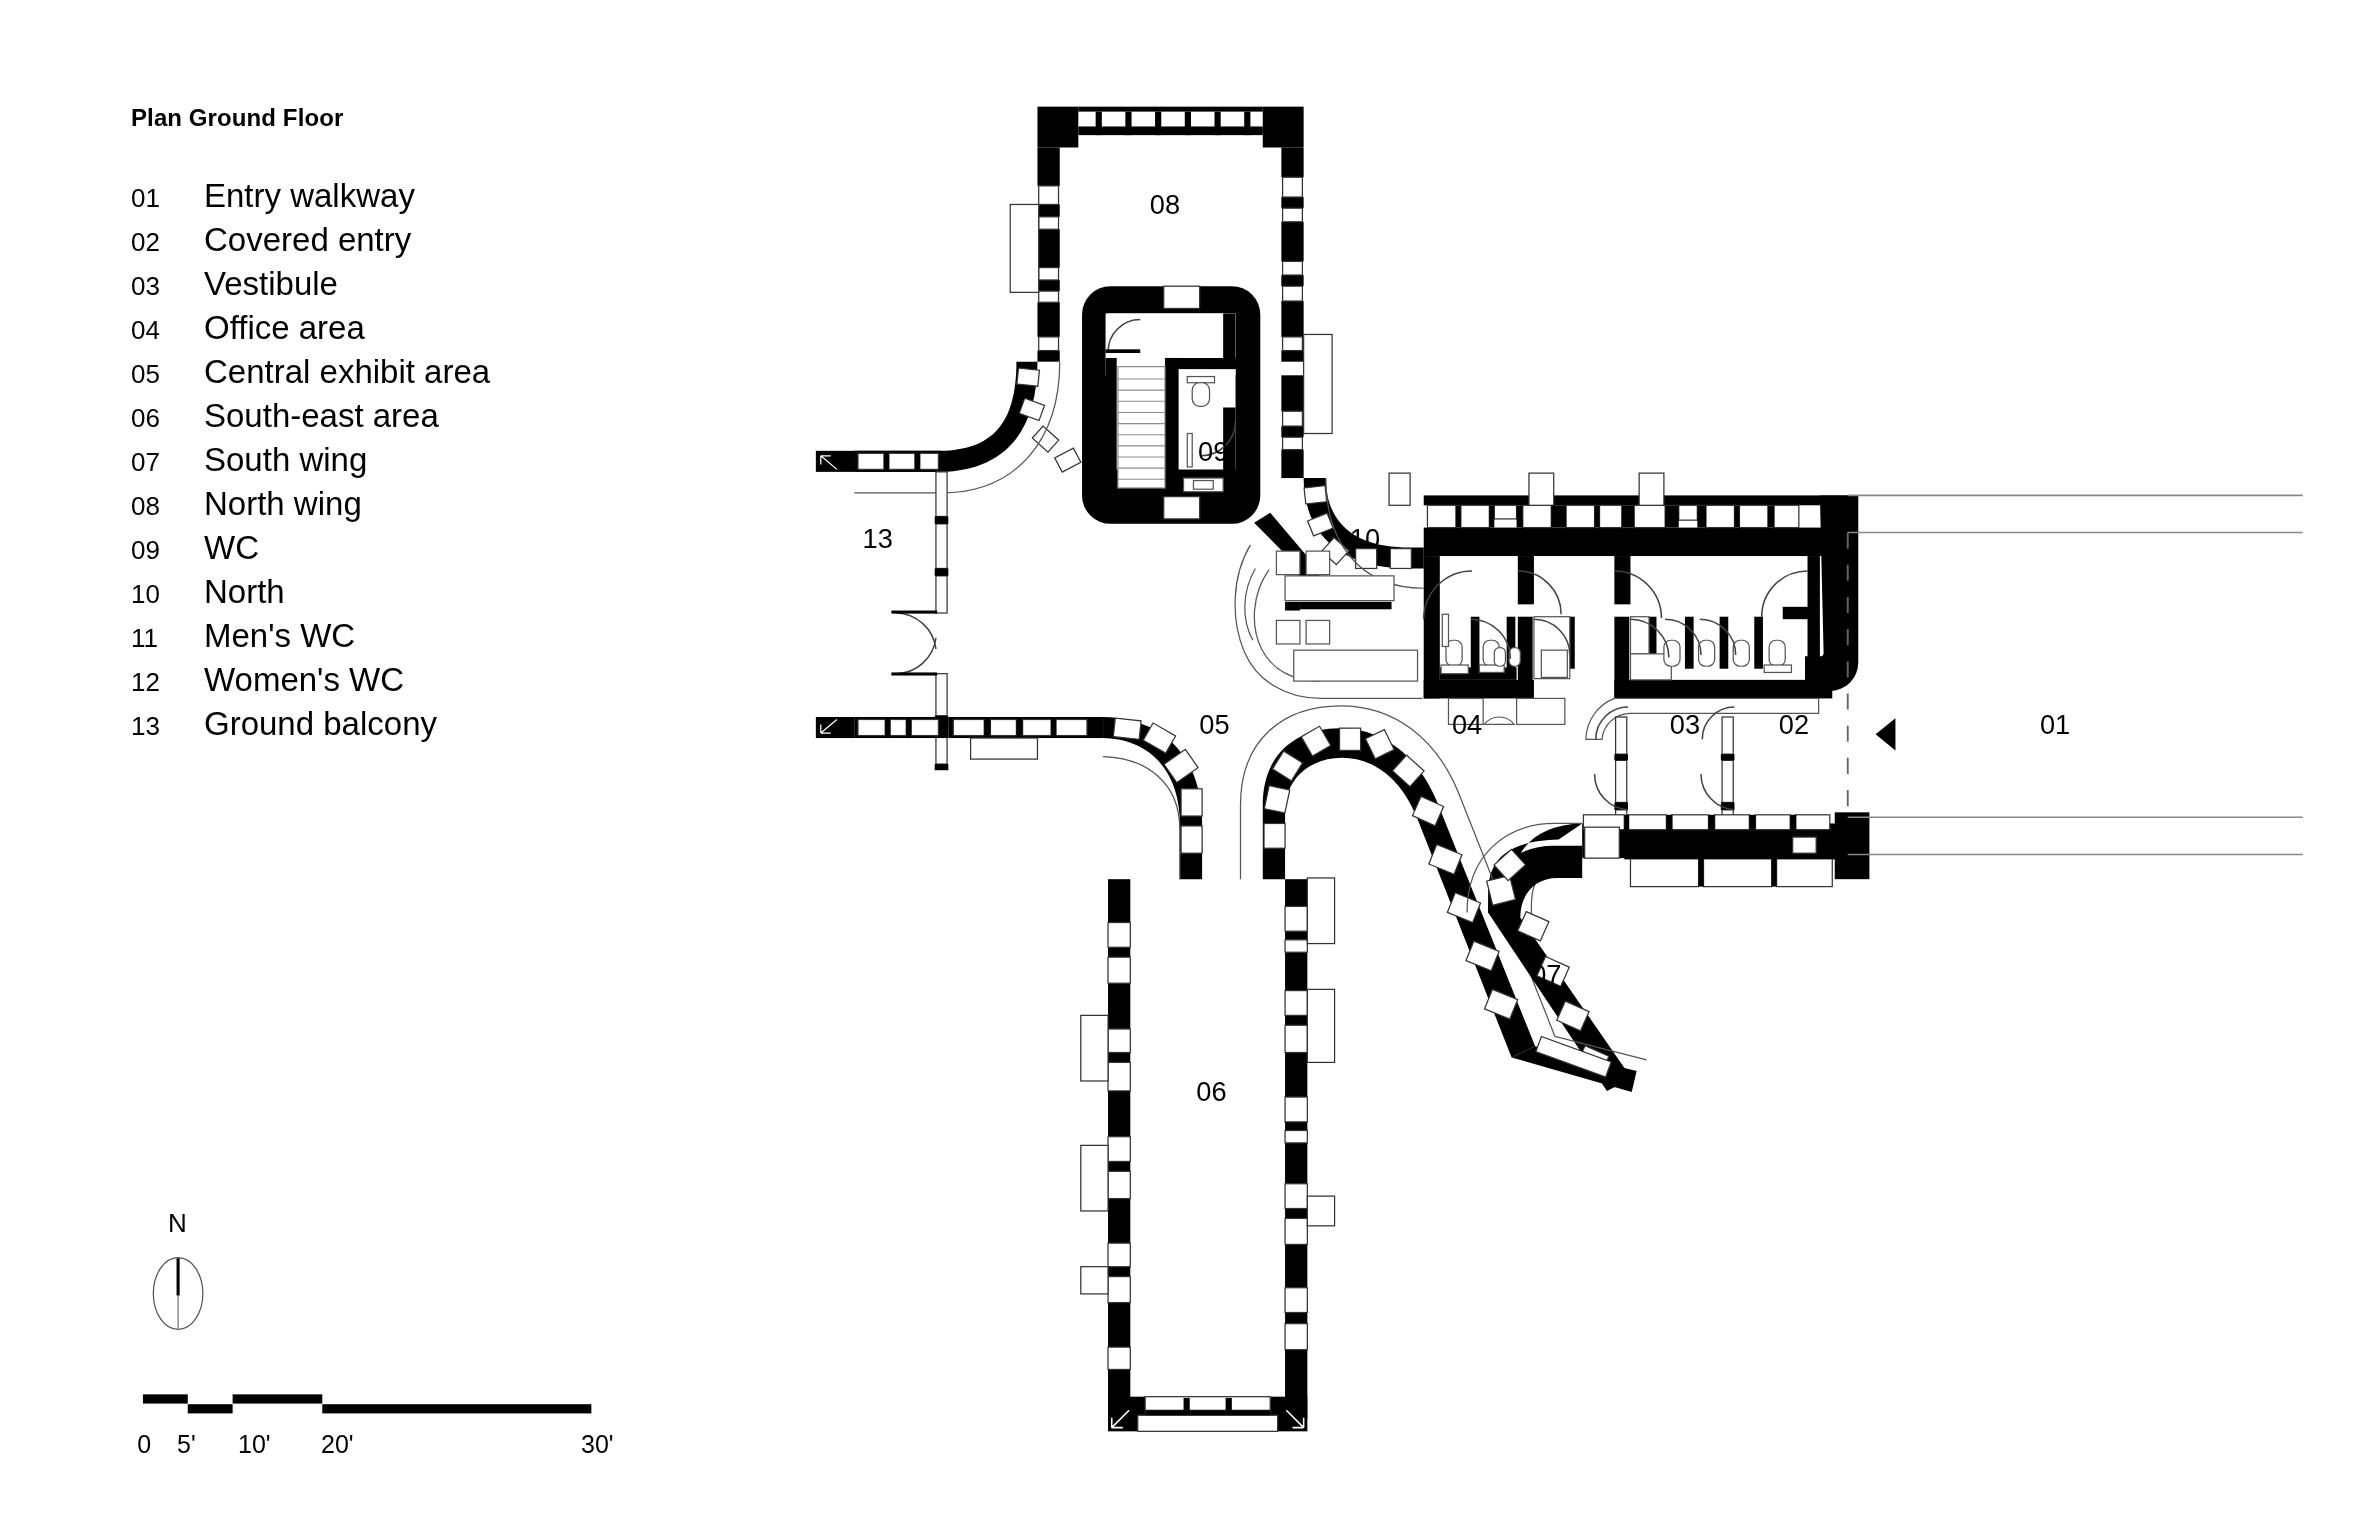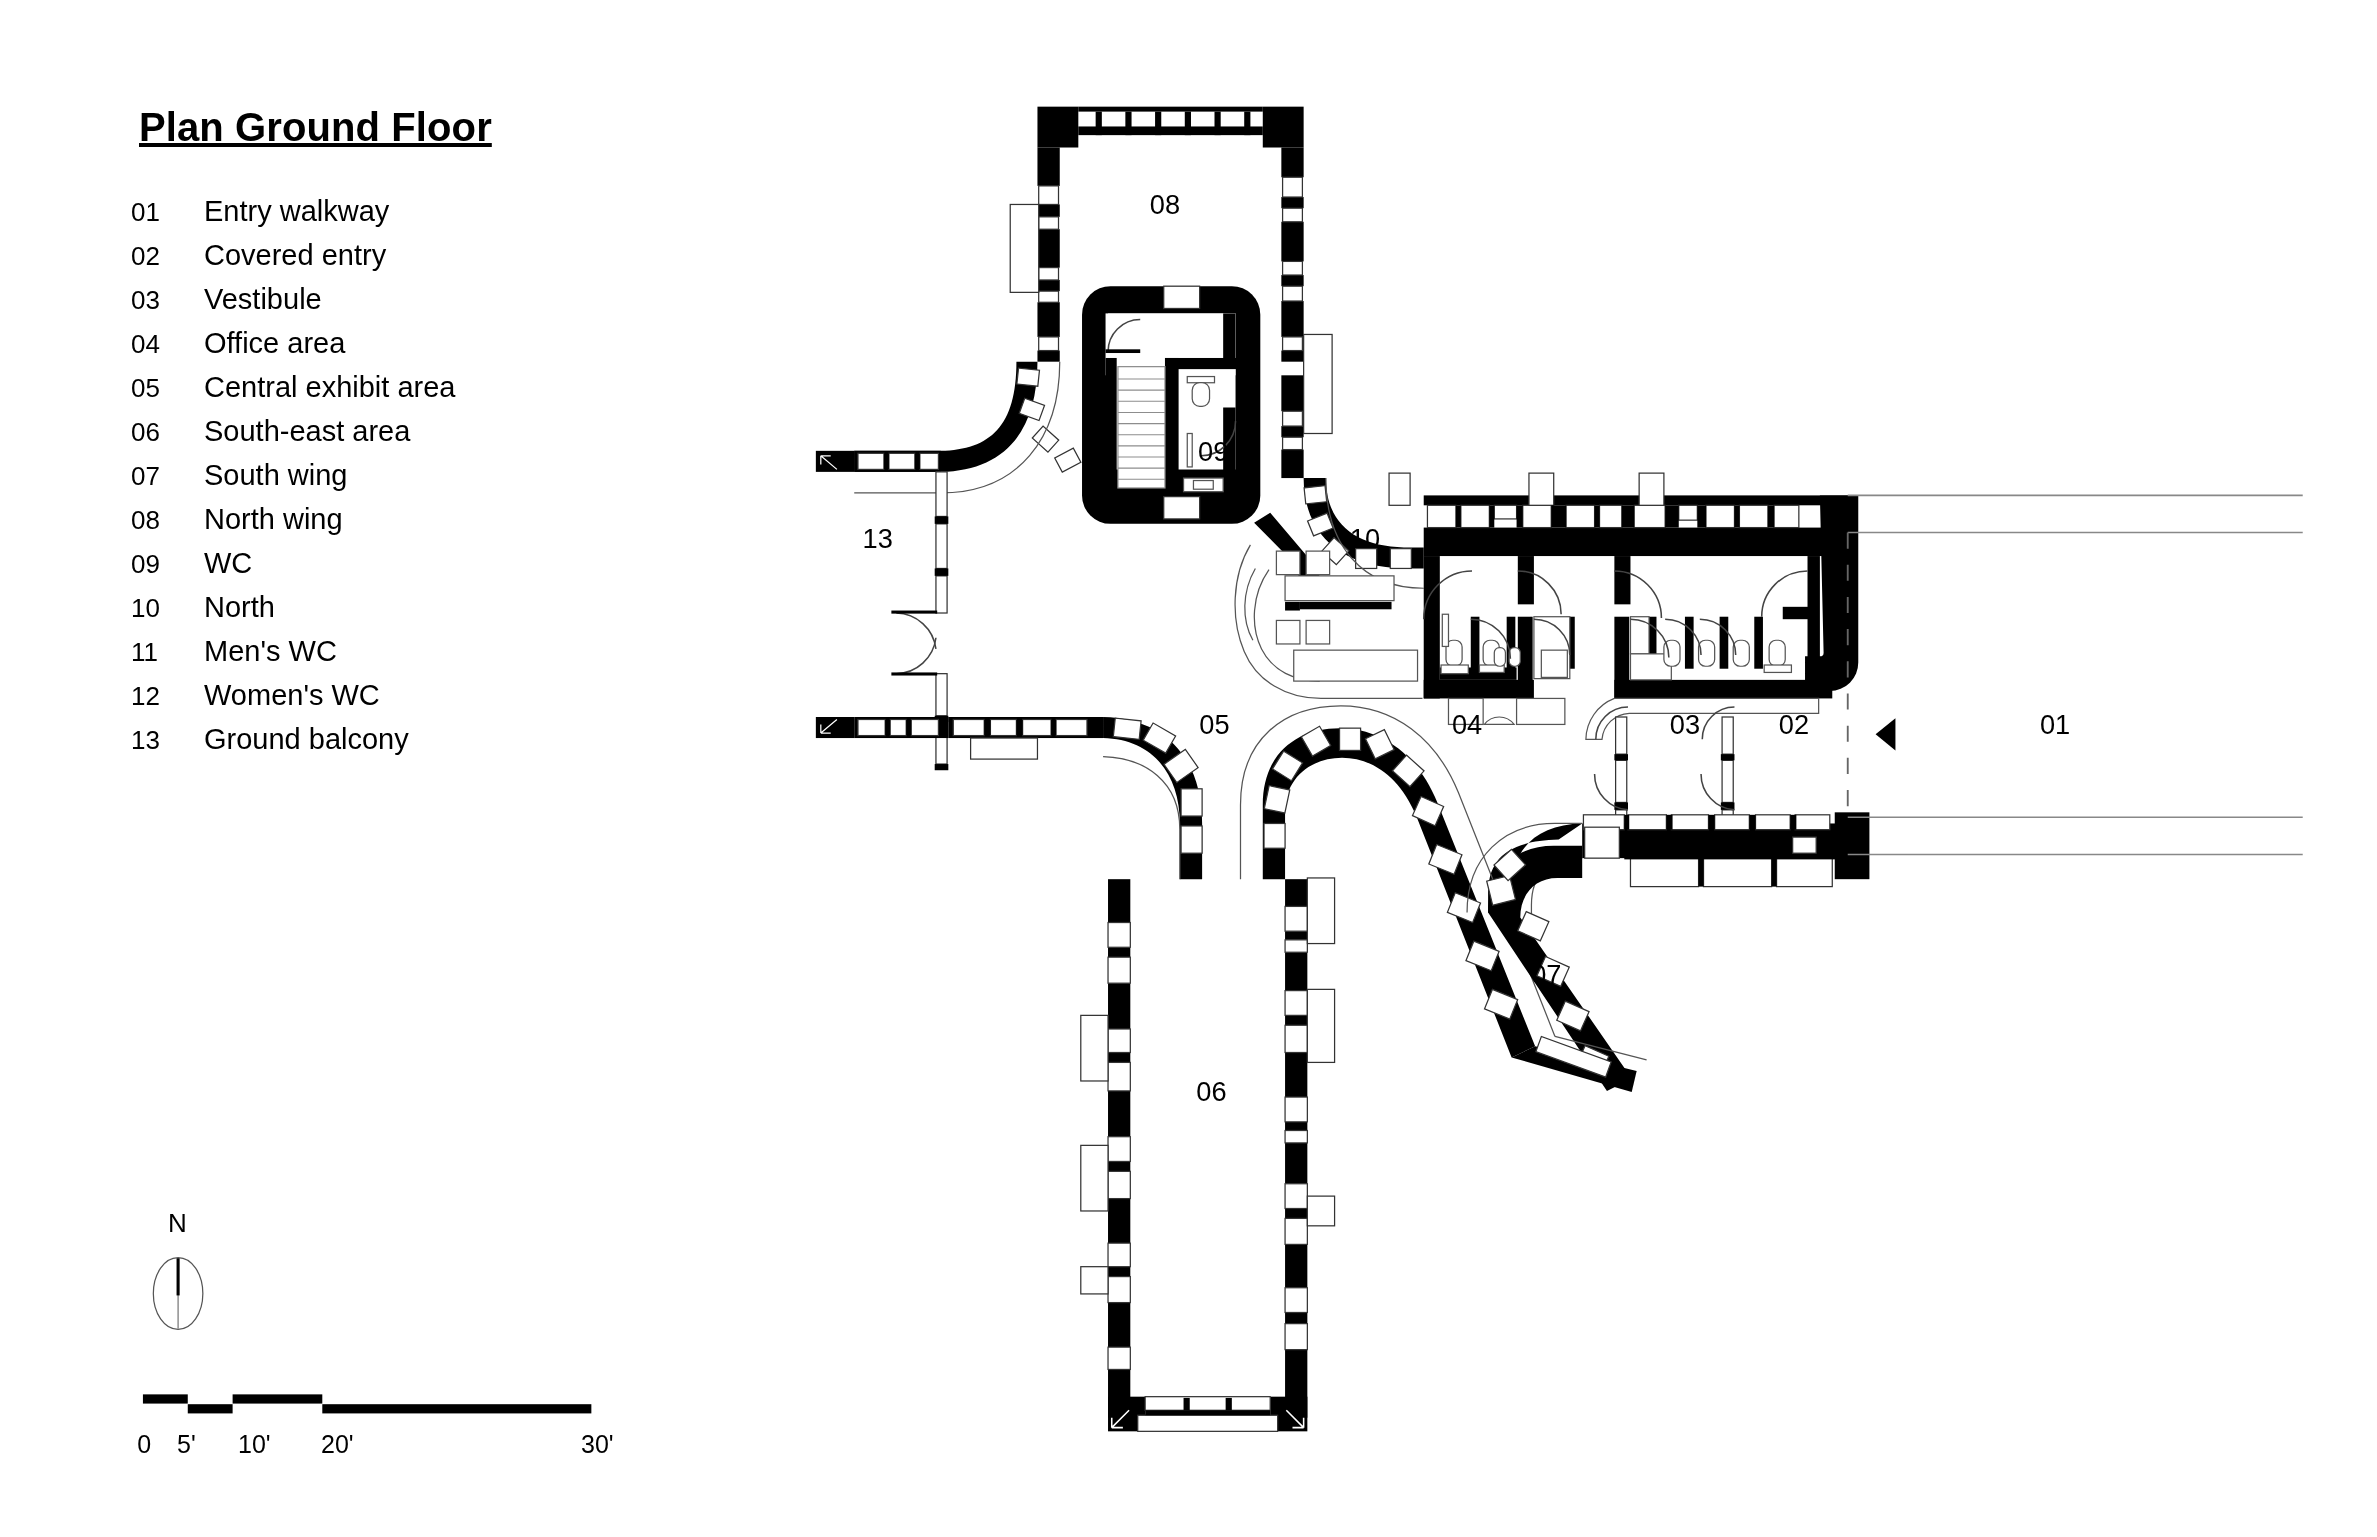--- a/index.html
+++ b/index.html
@@ -23,41 +23,40 @@
   }
 
   
   #legend-panel {
     position: absolute;
     left: 131px;
     top: 105px;
     width: 557px;
   }
   #plan-title {
-    font-size: 40px;
+    font-size: 24px;
     font-weight: bold;
     letter-spacing: 0.1px;
     line-height: 1.1;
-    margin: 0 0 48px 8px;
+    margin: 0 0 48px 0;
     white-space: nowrap;
-    text-decoration: underline;
   }
   .legend-row {
     display: flex;
     align-items: baseline;
     height: 44px;
   }
   .legend-num {
     width: 73px;
     flex: 0 0 73px;
     font-size: 26px;
     line-height: 1;
   }
   .legend-label {
-    font-size: 29px;
+    font-size: 33px;
     line-height: 1;
     white-space: nowrap;
     text-align: center;
   }
 
   
   #north-arrow {
     position: absolute;
     left: 142px;
     top: 1210px;

